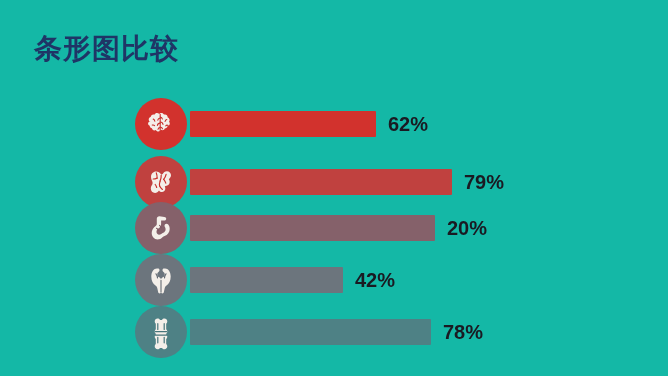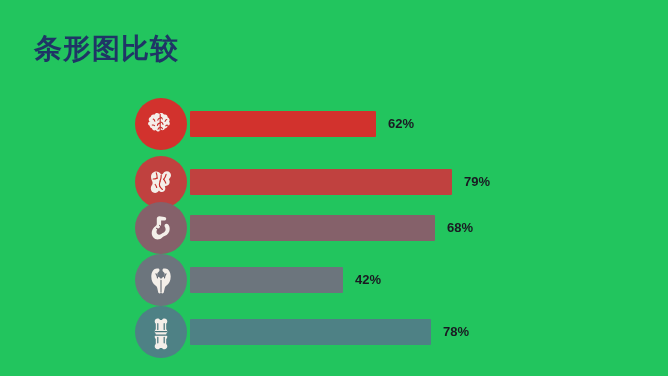--- a/index.html
+++ b/index.html
@@ -12,21 +12,21 @@
     background: #ffffff;
     font-family: "Liberation Sans", sans-serif;
     overflow: hidden;
     position: relative;
   }
   #slide {
     position: absolute;
     left: 0; top: 0;
     width: 668px;
     height: 376px;
-    background: #22c55e;
+    background: #14b8a6;
   }
   #slide-title {
     position: absolute;
     left: 34px;
     top: 32px;
     font-size: 28px;
     font-weight: bold;
     color: #1f3566;
     letter-spacing: 1px;
     line-height: 34px;
@@ -66,21 +66,21 @@
     left: 55px;
     top: 13px;
     height: 26px;
     border-radius: 1px;
   }
   .bar-value {
     position: absolute;
     top: 13px;
     height: 26px;
     line-height: 26px;
-    font-size: 13px;
+    font-size: 20px;
     font-weight: bold;
     color: #1a1a22;
     white-space: nowrap;
     letter-spacing: 0px;
   }
 </style>
 </head>
 <body style="background: rgb(255, 255, 255);">
 
 <div id="slide">
@@ -145,21 +145,21 @@
           <g fill="#f4efe9">
             <path d="M24.4 14.2c-1.5 0-2.6 1.1-2.6 2.6v5.3c0 0.7-0.3 1.2-0.9 1.6-2.6 1.7-4.2 4.4-4.2 7.4 0 3.6 2.5 6.4 5.9 6.4 1.9 0 3.5-0.8 4.9-2.2 0.6-0.6 1.3-1 2.1-1.3 3.1-1.1 5.1-3.8 5.1-7 0-1.7-0.5-3.2-1.5-4.5-0.4-0.5-1-0.8-1.7-0.8-1.1 0-2 0.9-2 2 0 0.4 0.1 0.7 0.3 1 0.5 0.8 0.8 1.6 0.8 2.5 0 1.6-0.9 2.9-2.3 3.5-0.4 0.2-0.7 0.3-1 0.6-0.9 0.9-1.9 1.4-3.1 1.4-1.6 0-2.7-1.2-2.7-2.9 0-1.5 0.8-2.8 2.2-3.6 1.5-0.9 2.4-2.4 2.4-4.2v-3.5h3.3c1 0 1.8-0.8 1.8-1.8s-0.8-1.8-1.8-1.8z"></path>
           </g>
           <g stroke="#7c5862" stroke-width="1.1" fill="none" stroke-linecap="round">
             <path d="M21.5 26.3c1 0.4 1.7 1.2 2 2.2"></path>
             <path d="M24.5 23.4c0.9 0.6 1.5 1.4 1.8 2.4"></path>
           </g>
         </svg>
       </span>
       <div class="bar" style="width: 245px; background: rgb(133, 97, 106);"></div>
-      <div class="bar-value" style="left: 312px; color: rgb(26, 26, 34);">68%</div>
+      <div class="bar-value" style="left: 312px; color: rgb(26, 26, 34);">20%</div>
     </div>
 
     <div class="row" style="top: 254px;">
       <span class="icon-circle">
         <svg viewBox="0 0 52 52" xmlns="http://www.w3.org/2000/svg">
           <circle cx="26" cy="26" r="26" class="circ-3" fill="#6c757d"></circle>
           <g fill="#f4efe9">
             <path d="M21.9 14.4c-3.1 0-5.6 3.4-5.6 8.1 0 4.3 1.7 7.6 4.2 8.9 0.9 0.5 1.5 1.3 1.7 2.3l1 4.6c0.1 0.7 0.7 1.1 1.4 1.1 0.8 0 1.4-0.6 1.4-1.4V26.2c0-1.1-0.5-2-1.4-2.6l-1.4-0.9c-0.6-0.4-0.9-1-0.9-1.7v-1.3c0-0.6 0.3-1.2 0.9-1.5 0.8-0.5 1.3-1.3 1.3-2.3 0-0.9-0.6-1.5-1.5-1.5z"></path>
             <path d="M30.1 14.4c3.1 0 5.6 3.4 5.6 8.1 0 4.3-1.7 7.6-4.2 8.9-0.9 0.5-1.5 1.3-1.7 2.3l-1 4.6c-0.1 0.7-0.7 1.1-1.4 1.1-0.8 0-1.4-0.6-1.4-1.4V26.2c0-1.1 0.5-2 1.4-2.6l1.4-0.9c0.6-0.4 0.9-1 0.9-1.7v-1.3c0-0.6-0.3-1.2-0.9-1.5-0.8-0.5-1.3-1.3-1.3-2.3 0-0.9 0.6-1.5 1.5-1.5z"></path>
           </g>

